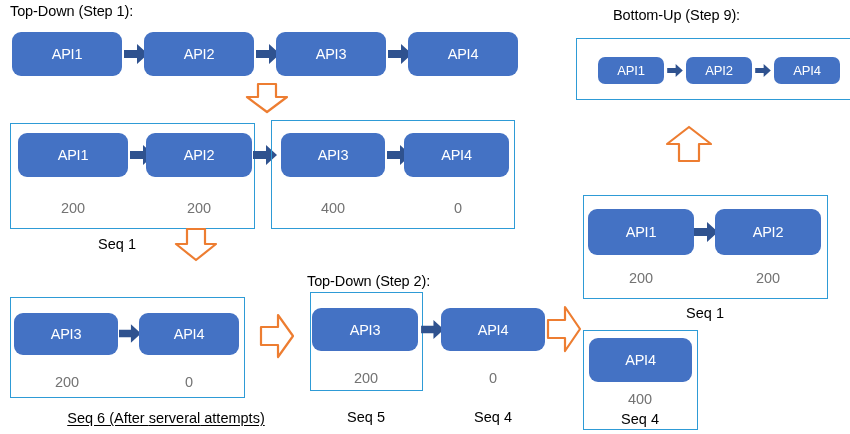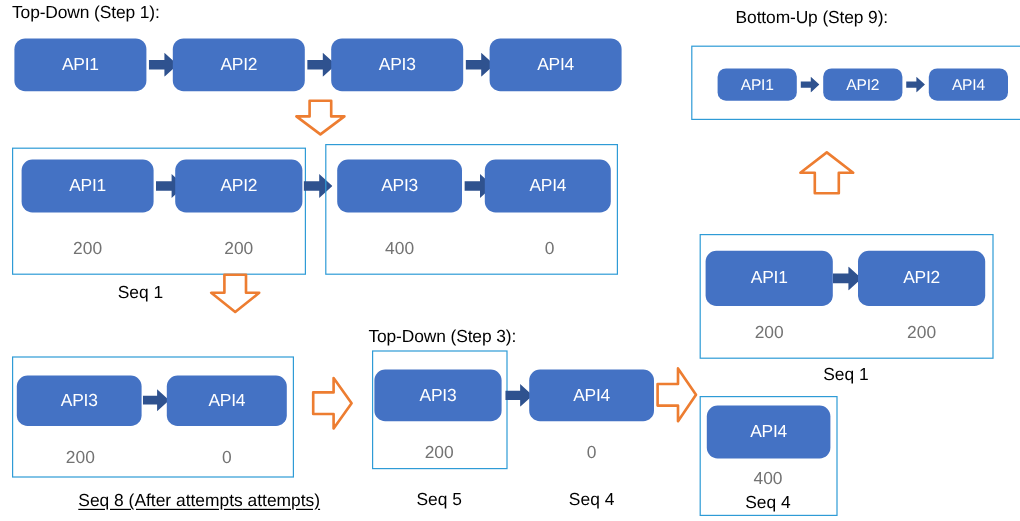--- a/index.html
+++ b/index.html
@@ -154,30 +154,30 @@
         <path d="M0 6 h13 V0 l11 10 -11 10 V14 H0 Z" fill="#2F528F"></path>
       </svg>
   </div>
   <div class="api" style="left:139px;top:313px;width:100px;height:42px;">
     <span>API4</span>
   </div>
   <div class="value" style="left:30px;top:375px;width:74px;">200</div>
   <div class="value" style="left:152px;top:375px;width:74px;">0</div>
 
   <div class="seq" style="left:44px;top:411px;width:244px;">
-    <span class="u">Seq 8 (After </span><span class="u sq">attempts</span><span class="u"> attempts)</span>
+    <span class="u">Seq 6 (After </span><span class="u sq">serveral</span><span class="u"> attempts)</span>
   </div>
 
   <div class="oarrow" style="left:259px;top:313px;">
     <svg width="36" height="46" viewBox="0 0 36 46">
       <path d="M2 14 H19 V2 L34 23 L19 44 V32 H2 Z" fill="#ffffff" stroke="#ED7D31" stroke-width="2.2" stroke-linejoin="round"></path>
     </svg>
   </div>
 
-  <div class="heading" style="left:307px;top:274px;">Top-Down (Step 3):</div>
+  <div class="heading" style="left:307px;top:274px;">Top-Down (Step 2):</div>
 
   <div class="frame" style="left:310px;top:292px;width:113px;height:99px;"></div>
   <div class="api" style="left:312px;top:308px;width:106px;height:43px;">
     <span>API3</span>
   </div>
   <div class="barrow" style="left:421px;top:320px;">
     <svg width="23" height="19" viewBox="0 0 24 20">
         <path d="M0 6 h13 V0 l11 10 -11 10 V14 H0 Z" fill="#2F528F"></path>
       </svg>
   </div>

